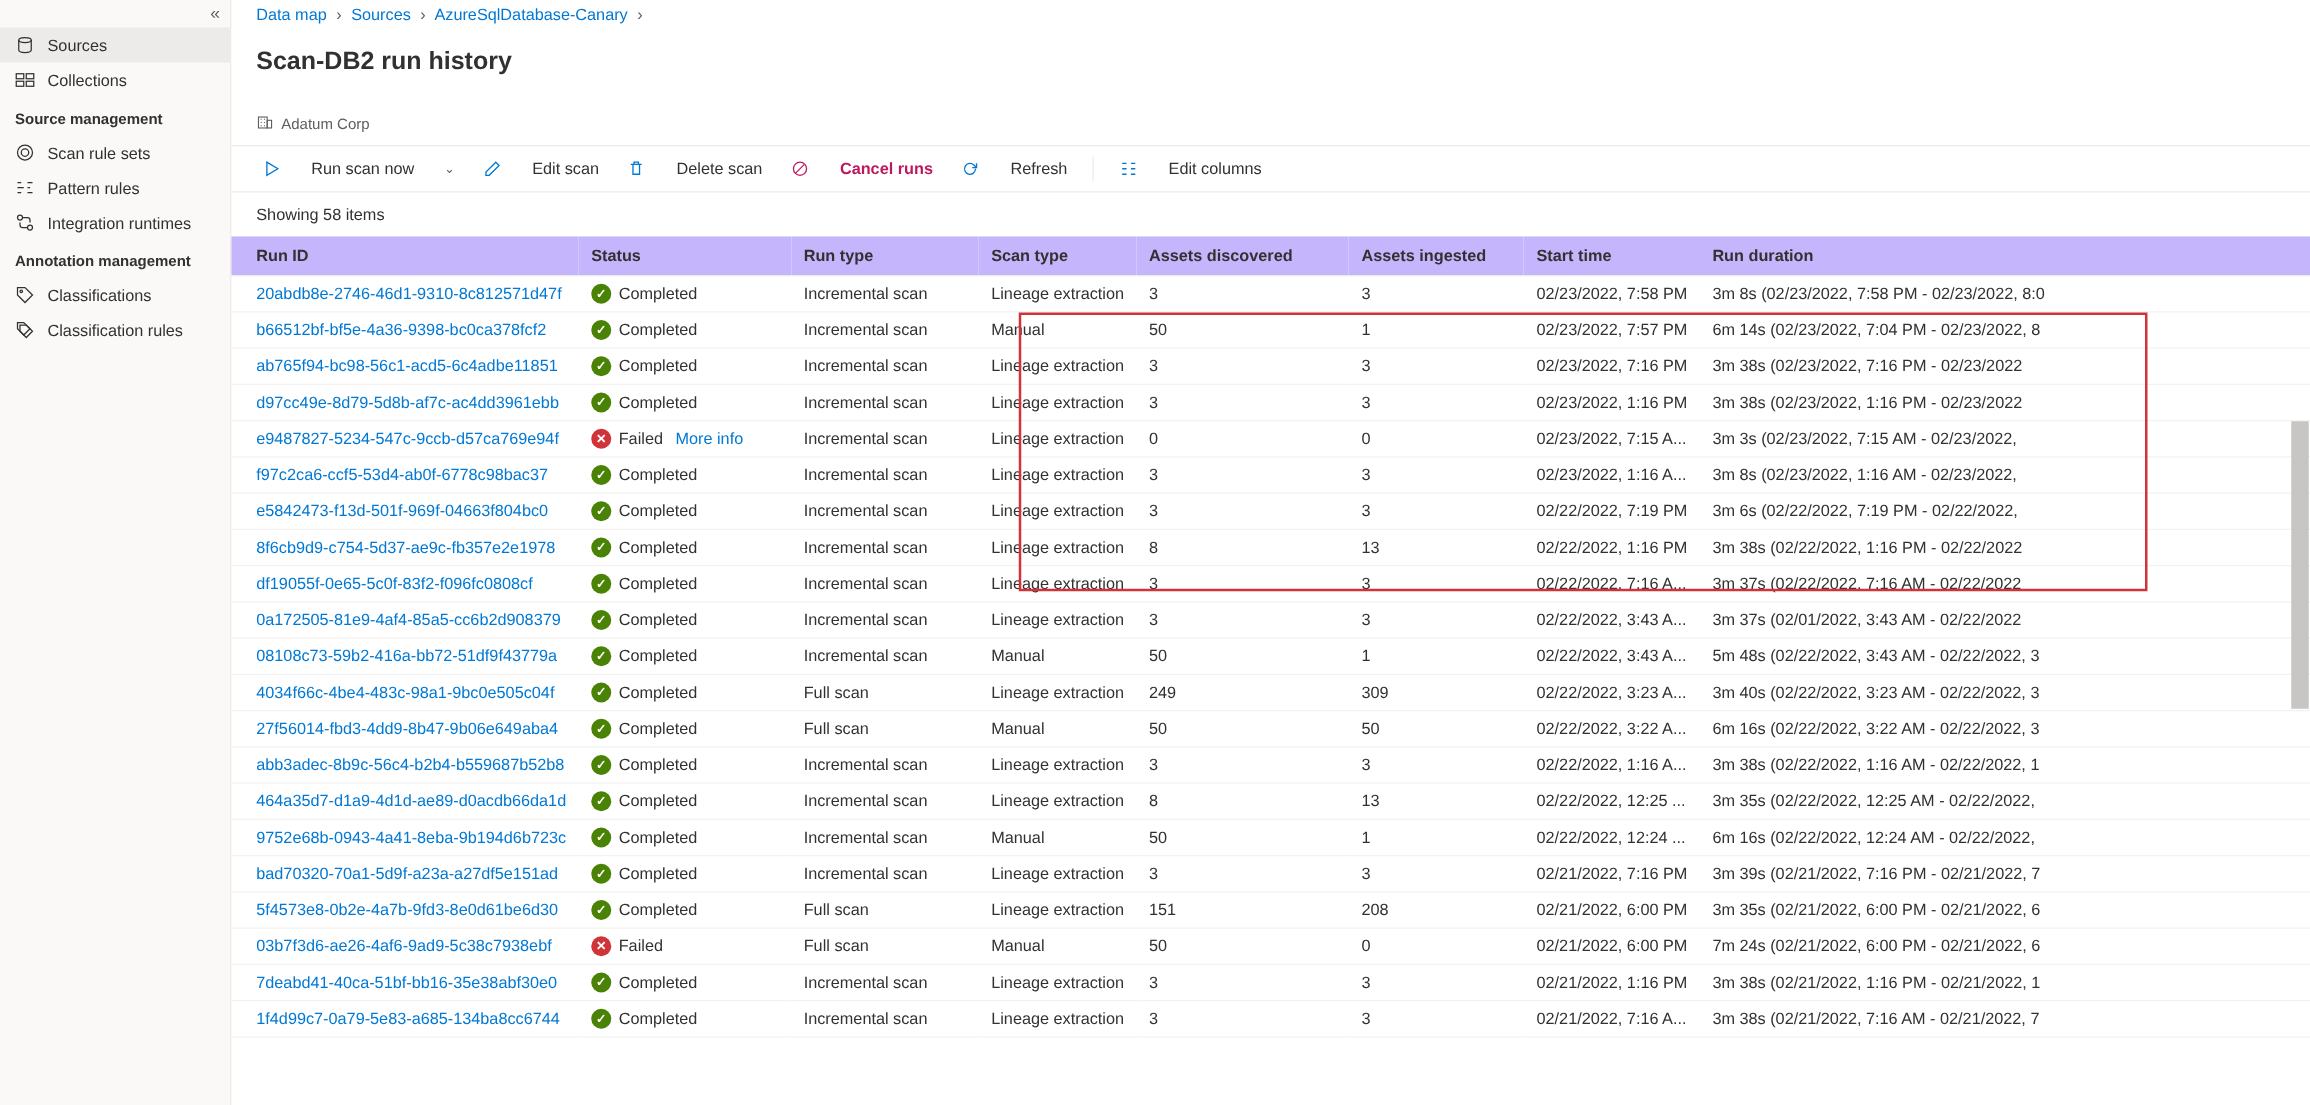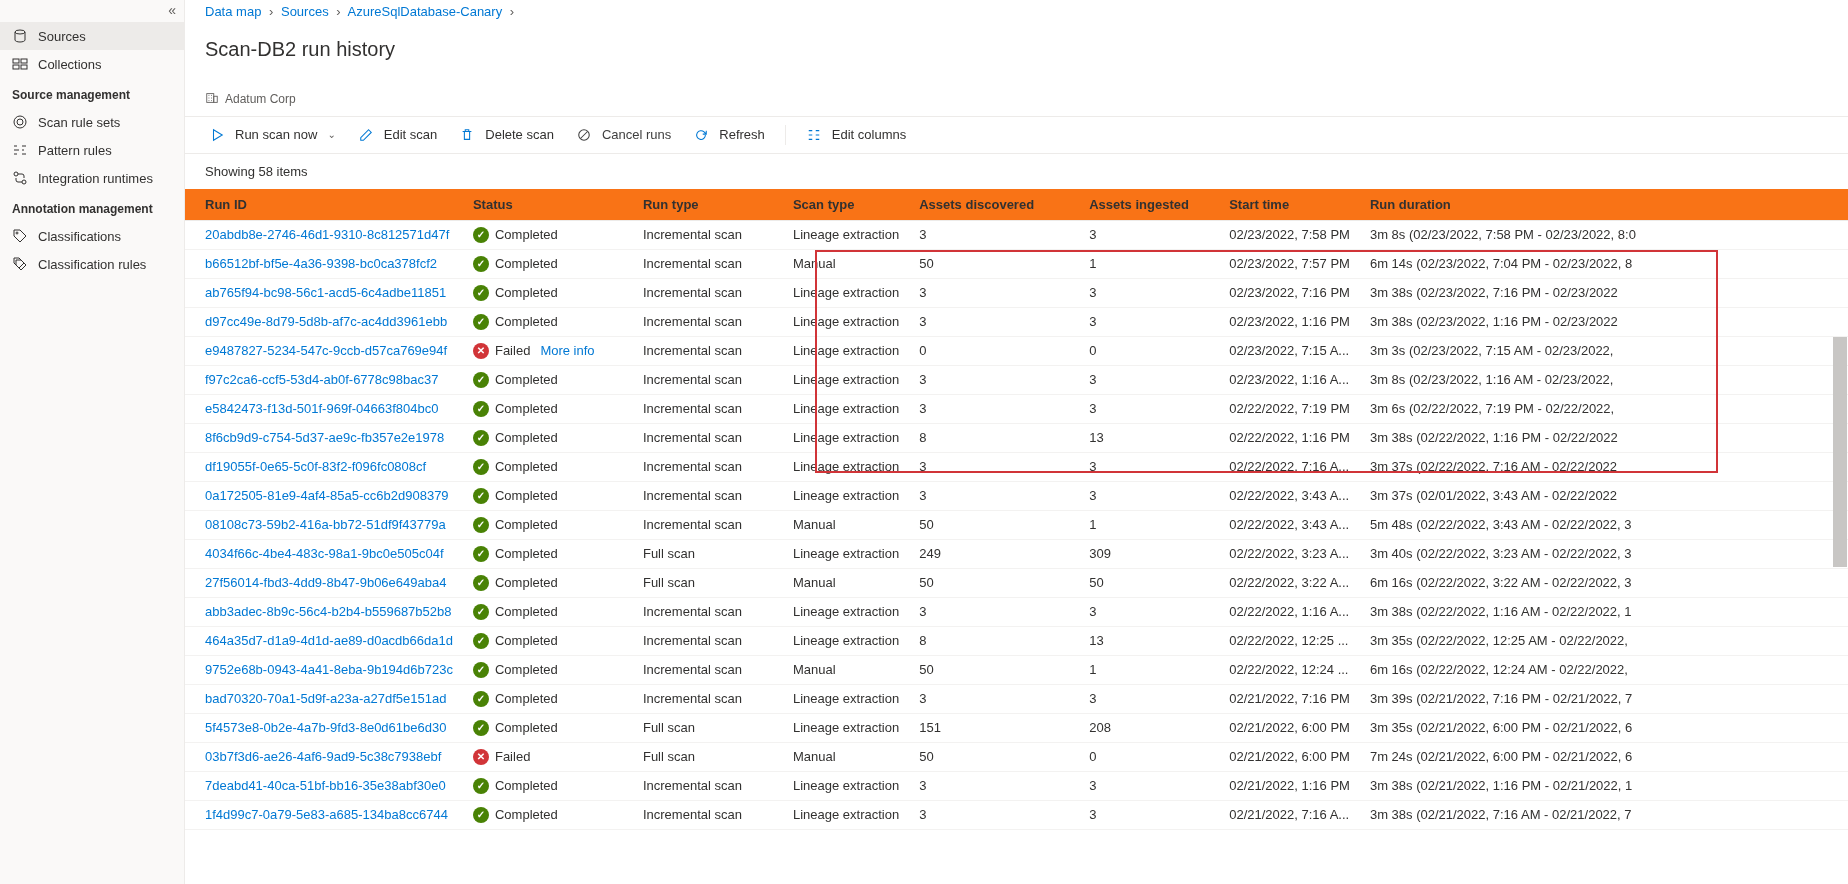--- a/index.html
+++ b/index.html
@@ -9,31 +9,31 @@
 .sidebar .collapse { position: absolute; top: 2px; right: 8px; color: #605e5c; font-size: 14px; }
 .nav-item { display: flex; align-items: center; gap: 10px; padding: 6px 12px; cursor: pointer; color: #323130; }
 .nav-item.selected { background: #edebe9; }
 .nav-section { padding: 6px 12px; font-weight: 600; font-size: 12px; color: #323130; margin-top: 4px; }
 .nav-icon { width: 16px; height: 16px; display: inline-flex; align-items: center; justify-content: center; color: #323130; }
 
 .main { flex: 1; display: flex; flex-direction: column; overflow: hidden; }
 .breadcrumb { padding: 4px 20px; font-size: 13px; }
 .breadcrumb a { color: #0078d4; text-decoration: none; cursor: pointer; }
 .breadcrumb .sep { color: #605e5c; margin: 0 4px; }
-.page-title { padding: 2px 20px 0; font-size: 20px; font-weight: 400; }
+.page-title { padding: 2px 20px 0; font-size: 20px; font-weight: 700; }
 .tenant { padding: 0 20px 8px; font-size: 12px; color: #605e5c; display: flex; align-items: center; gap: 6px; margin-top: 16px; }
 .toolbar { display: flex; align-items: center; gap: 6px; padding: 6px 16px; border-top: 1px solid #edebe9; border-bottom: 1px solid #edebe9; }
-.tbtn { display: inline-flex; align-items: center; gap: 10px; padding: 4px 8px; cursor: pointer; color: #323130; border-radius: 2px; }
-.tbtn.disabled { color: #404040; cursor: default; }
+.tbtn { display: inline-flex; align-items: center; gap: 24px; padding: 4px 8px; cursor: pointer; color: #323130; border-radius: 2px; }
+.tbtn.disabled { color: #be185d; cursor: default; font-weight: bold; }
 .tdiv { width: 1px; height: 20px; background: #edebe9; margin: 0 6px; }
 .ticon { width: 16px; height: 16px; display: inline-flex; align-items: center; justify-content: center; }
 .summary { padding: 10px 20px; font-size: 13px; color: #323130; }
 .table-wrap { flex: 1; overflow: auto; position: relative; }
 table { border-collapse: collapse; width: 1560px; min-width: 100%; }
-th { text-align: left; font-weight: 600; padding: 8px 10px; border-bottom: 1px solid #edebe9; font-size: 13px; position: sticky; top: 0; background: #f97316; white-space: nowrap; }
+th { text-align: left; font-weight: 600; padding: 8px 10px; border-bottom: 1px solid #edebe9; font-size: 13px; position: sticky; top: 0; background: #c4b5fd; white-space: nowrap; }
 td { padding: 6px 10px; border-bottom: 1px solid #f3f2f1; font-size: 13px; white-space: nowrap; }
 th:first-child, td:first-child { padding-left: 20px; }
 .runid { color: #0078d4; cursor: pointer; }
 .status-cell { display: flex; align-items: center; gap: 6px; }
 .status-ok { width: 16px; height: 16px; border-radius: 50%; background: #498205; display: inline-flex; align-items: center; justify-content: center; color: #fff; font-size: 10px; font-weight: bold; }
 .status-fail { width: 16px; height: 16px; border-radius: 50%; background: #d13438; display: inline-flex; align-items: center; justify-content: center; color: #fff; font-size: 10px; font-weight: bold; }
 .moreinfo { color: #0078d4; cursor: pointer; margin-left: 4px; }
 .highlight-box { position: absolute; border: 2px solid #d13438; pointer-events: none; }
 .scroll-thumb { position: absolute; top: 148px; right: 1px; width: 14px; height: 230px; background: #c8c6c4; border-radius: 0; }
 </style>

